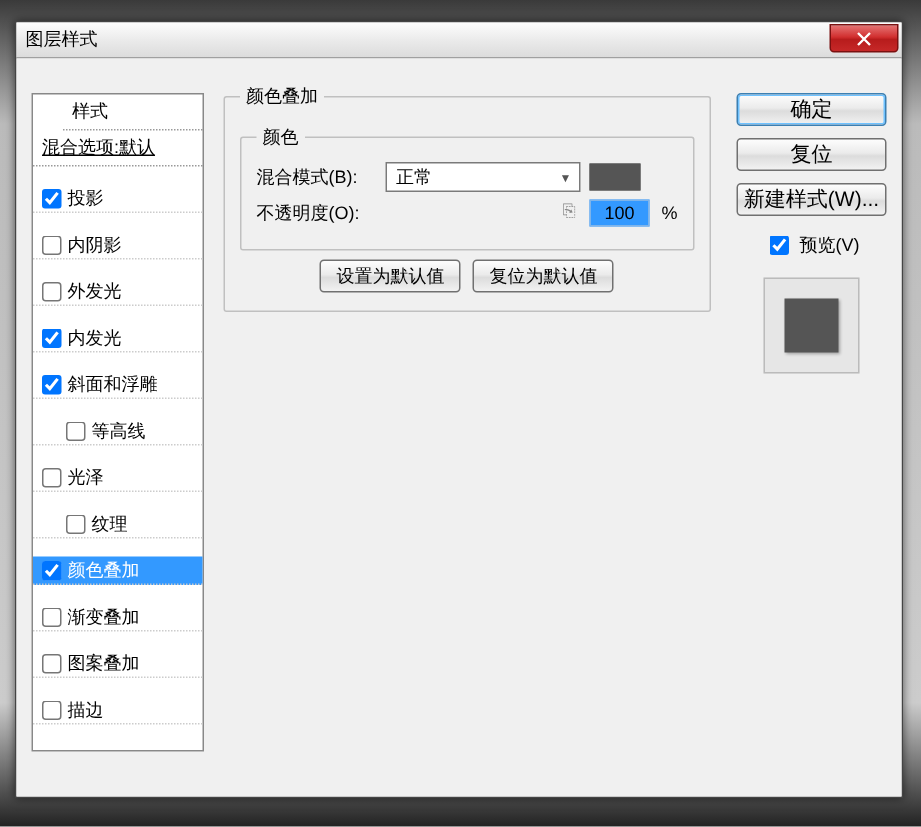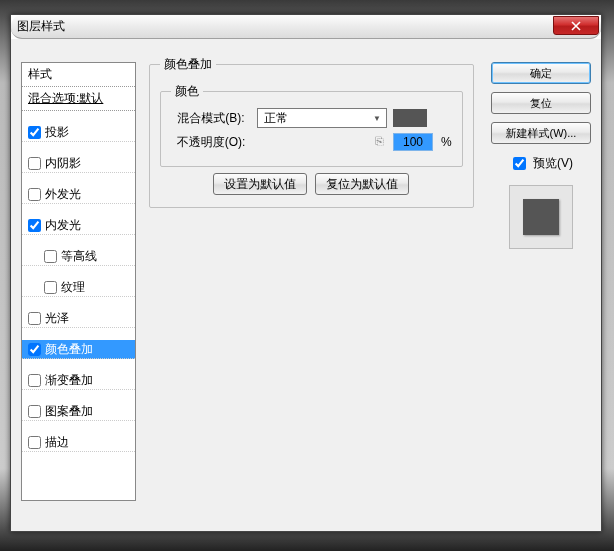--- a/index.html
+++ b/index.html
@@ -27,21 +27,20 @@
     box-shadow: 0 0 6px rgba(0,0,0,0.6);
   }
   .titlebar {
     height: 24px;
     background: linear-gradient(180deg, #fdfdfd 0%, #ebebeb 50%, #dcdcdc 100%);
     border-bottom: 1px solid #a0a0a0;
     display: flex;
     align-items: center;
     padding: 0 6px;
     position: relative;
-    border-radius: 11px;
   }
   .titlebar .title {
     color: #000;
   }
   .close-btn {
     position: absolute;
     right: 2px; top: 1px;
     width: 46px; height: 19px;
     background: linear-gradient(180deg, #e57373 0%, #d12f2f 45%, #b71c1c 55%, #c62828 100%);
     border: 1px solid #7a1010;
@@ -65,20 +64,21 @@
   
   .style-listbox {
     position: absolute;
     left: 0; top: 13px; width: 115px; height: 439px;
     background: #fff;
     border: 1px solid #888;
   }
   .style-head {
     padding: 3px 6px;
     border-bottom: 1px dotted #999;
+    margin-left: 20px;
   }
   .style-sub {
     padding: 3px 6px;
     text-decoration: underline;
     border-bottom: 1px dotted #999;
   }
   .style-item {
     display: flex;
     align-items: center;
     padding: 2px 4px 2px 6px;
@@ -109,21 +109,21 @@
   }
   .btn {
     width: 100px; height: 22px;
     border: 1px solid #707070;
     border-radius: 3px;
     background: linear-gradient(180deg, #fdfdfd 0%, #ebebeb 45%, #dcdcdc 55%, #f2f2f2 100%);
     display: flex;
     align-items: center;
     justify-content: center;
     cursor: default;
-    font-size: 11px;
+    font-size: 14px;
   }
   .btn.default-btn {
     border: 1px solid #3c7fb1;
     box-shadow: 0 0 0 1px #6fc2ff inset;
   }
   .preview-check {
     display: flex; align-items: center; gap: 4px;
     margin-top: 2px;
   }
   .preview-swatch-wrap {
@@ -156,21 +156,21 @@
     background:#f0f0f0;
   }
   .inner-fieldset { margin-top: 4px; }
   .row {
     display: flex;
     align-items: center;
     height: 24px;
     gap: 6px;
   }
   .row label.fld {
-    width: 80px; text-align: center;
+    width: 80px; text-align: left;
   }
   .combo {
     height: 20px; width: 130px;
     border: 1px solid #7a7a7a;
     background: #fff;
     display: flex; align-items: flex-end;
     position: relative;
     padding: 0 18px 0 6px;
   }
   .combo .arrow {
@@ -251,31 +251,35 @@
               <span>内阴影</span>
             </div>
             <div class="style-item">
               <input type="checkbox" style="">
               <span>外发光</span>
             </div>
             <div class="style-item">
               <input type="checkbox" checked="" style="">
               <span>内发光</span>
             </div>
+            <div class="style-item">
+              <input type="checkbox" checked="" style="">
+              <span>斜面和浮雕</span>
+            </div>
             <div class="style-item indent">
               <input type="checkbox" style="">
               <span>等高线</span>
             </div>
+            <div class="style-item">
+              <input type="checkbox" style="">
+              <span>光泽</span>
+            </div>
             <div class="style-item indent">
               <input type="checkbox" style="">
               <span>纹理</span>
-            </div>
-            <div class="style-item">
-              <input type="checkbox" style="">
-              <span>光泽</span>
             </div>
             <div class="style-item selected">
               <input type="checkbox" checked="" style="">
               <span>颜色叠加</span>
             </div>
             <div class="style-item">
               <input type="checkbox" style="">
               <span>渐变叠加</span>
             </div>
             <div class="style-item">

